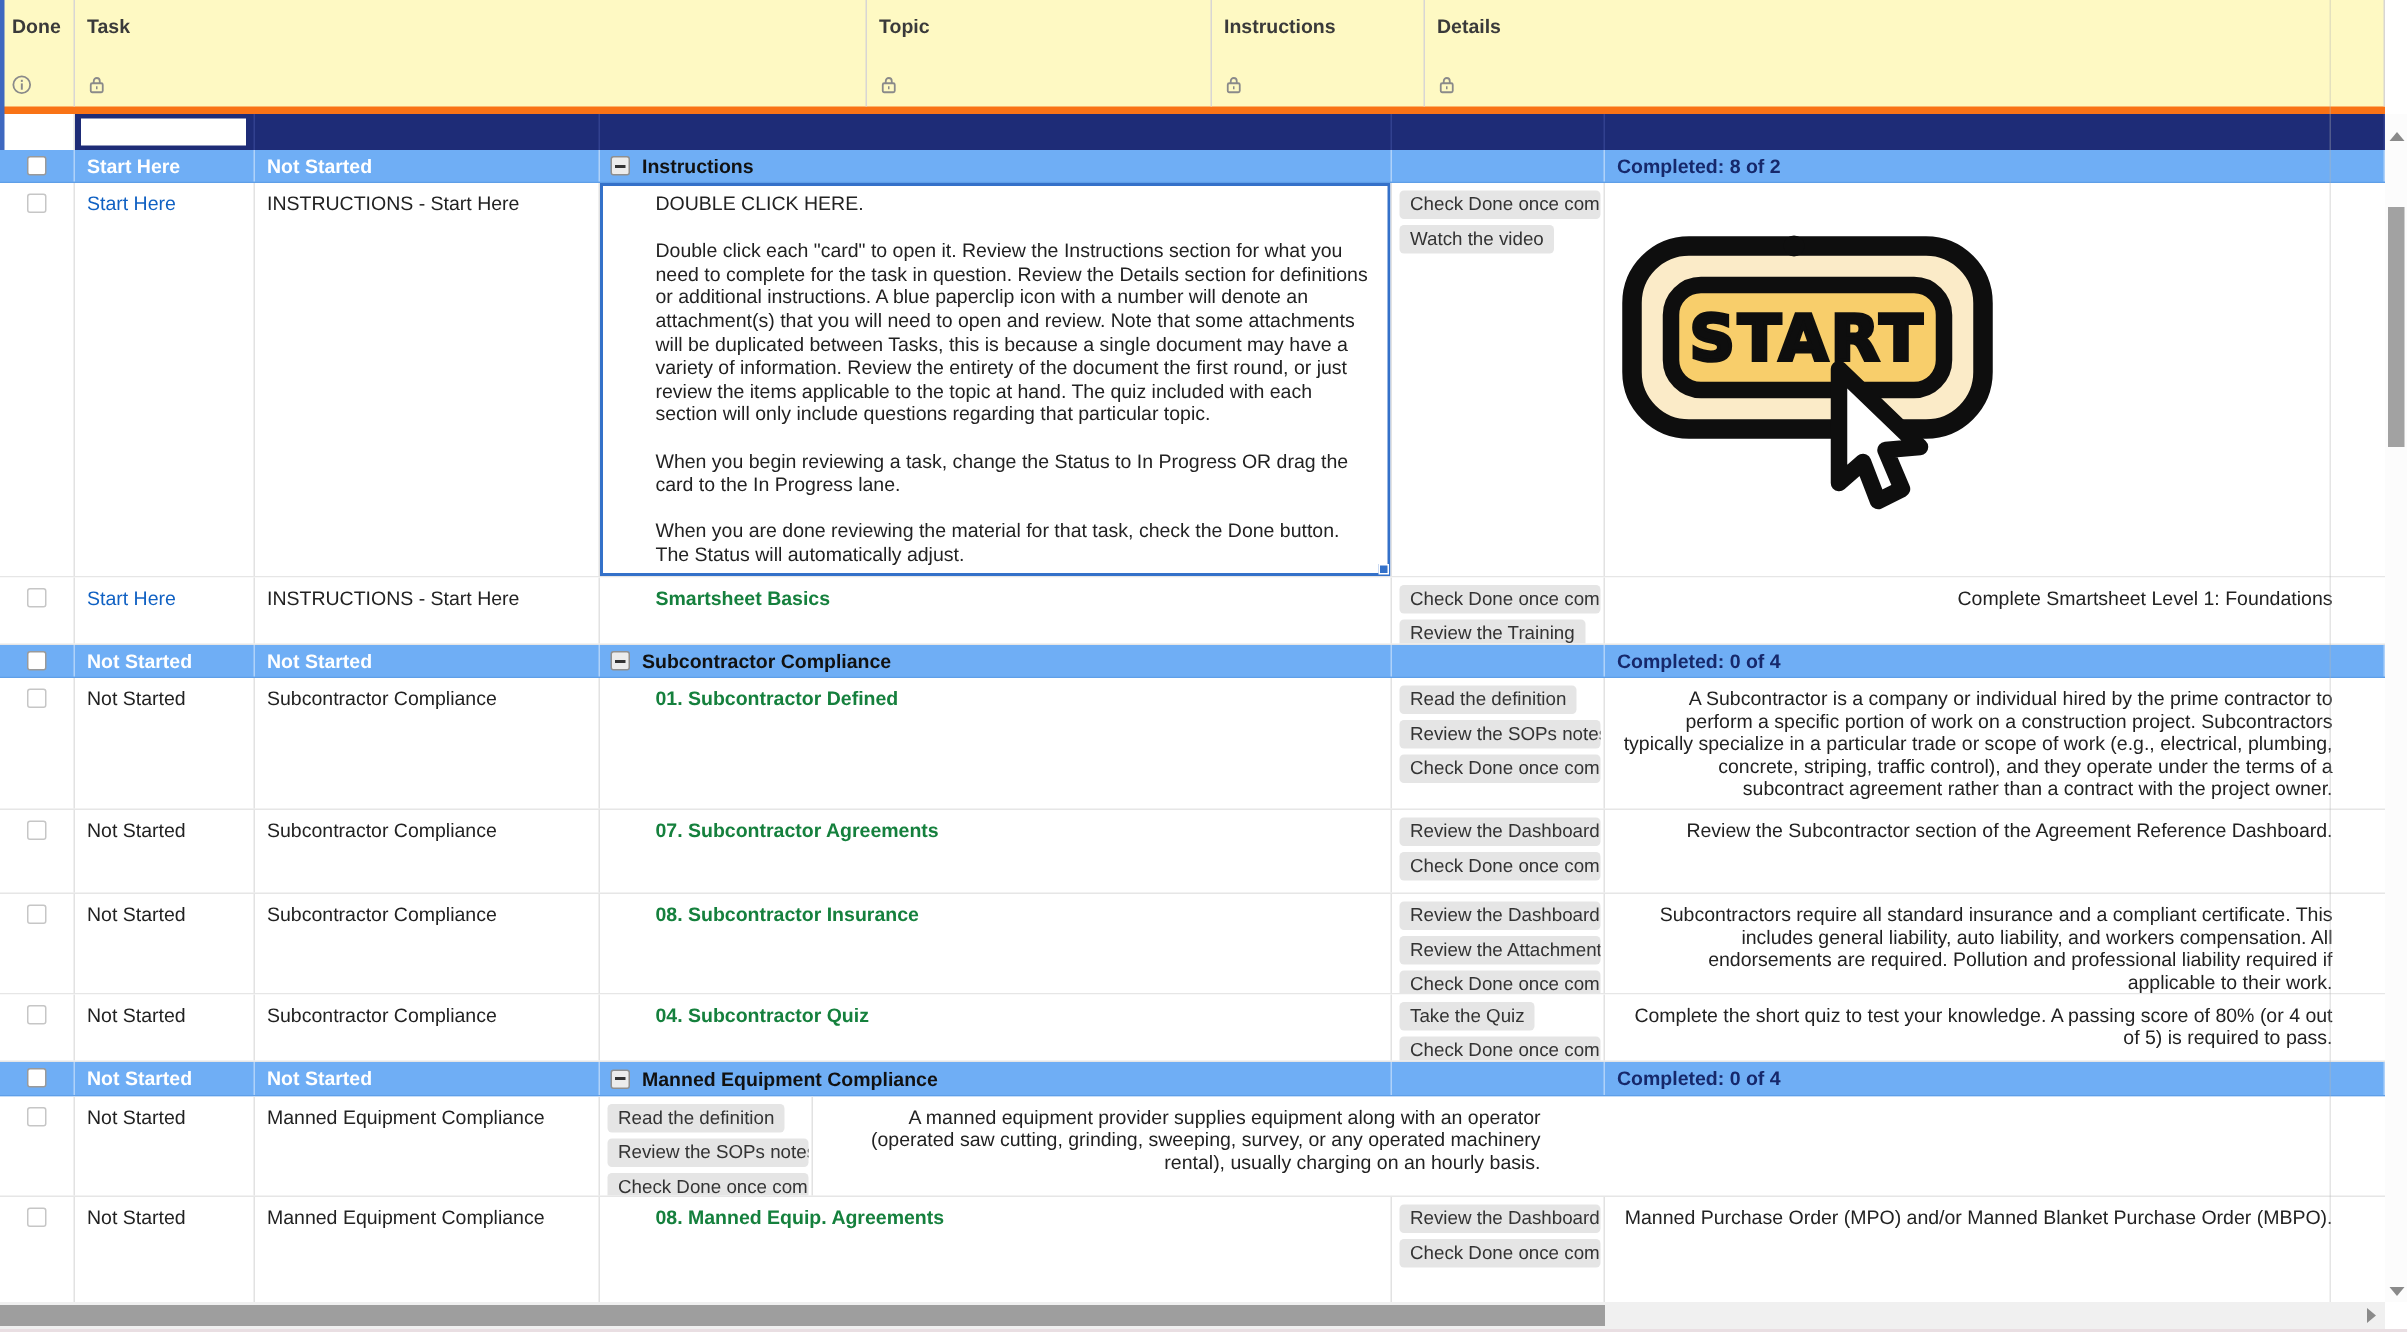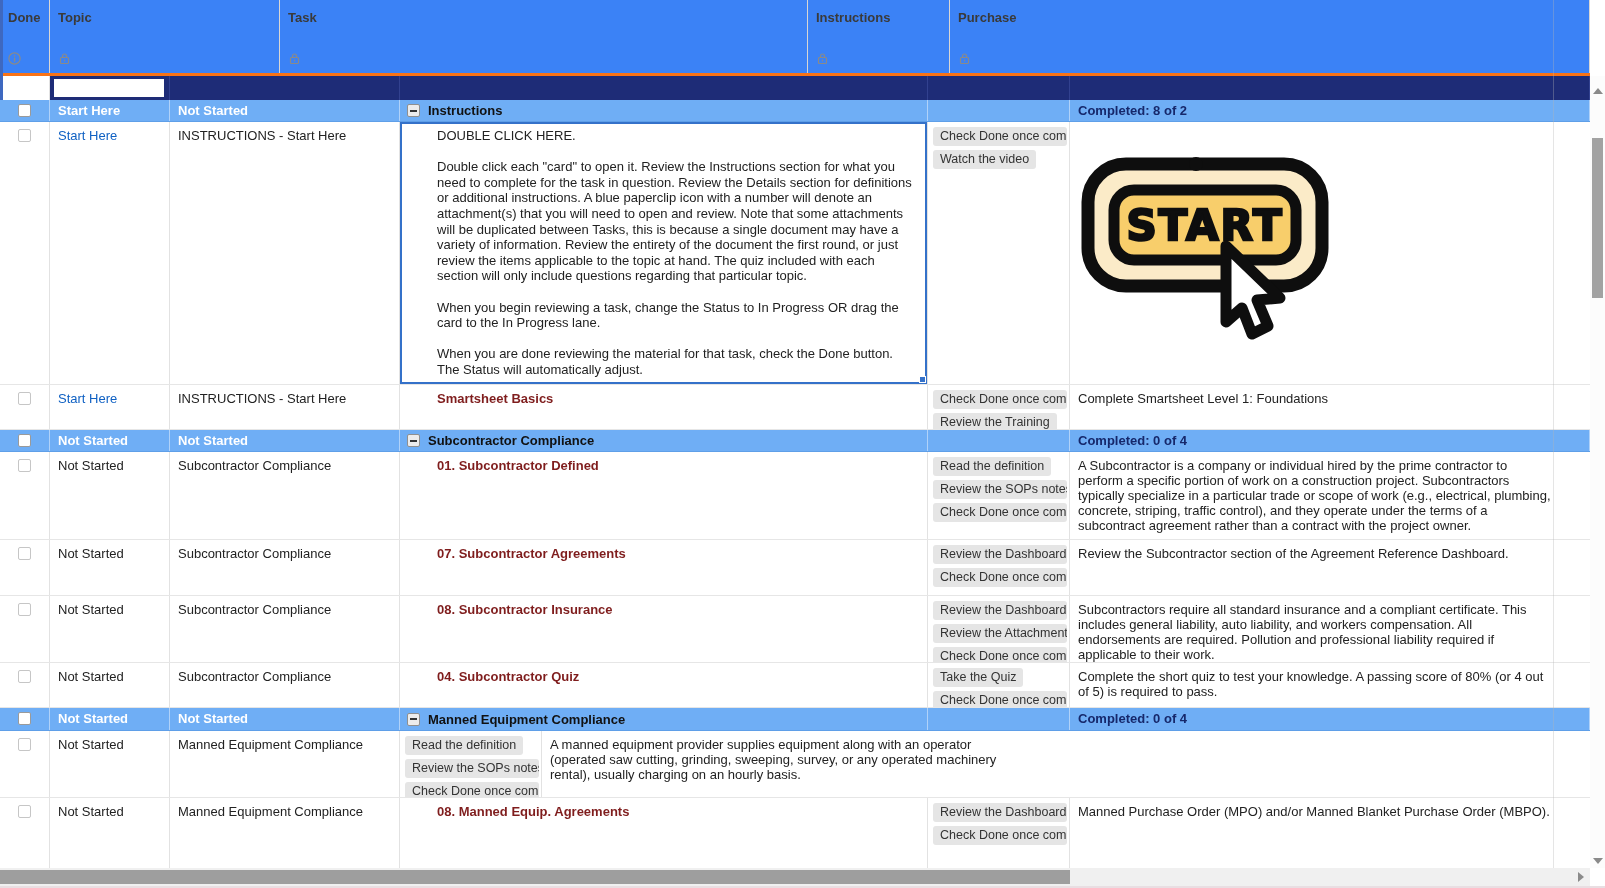--- a/index.html
+++ b/index.html
@@ -11,21 +11,21 @@
   .row { display:flex; width:1590px; }
   .c { position:relative; border-right:1px solid #E2E2E2; overflow:hidden; }
   .c-done   { width:50px;  }
   .c-status { width:120px; }
   .c-topic  { width:230px; }
   .c-task   { width:528px; }
   .c-instr  { width:142px; }
   .c-details{ flex:1; border-right:none; }
 
   
-  .hdr { height:76px; background:#3b82f6; border-bottom:3px solid #f97316; }
+  .hdr { height:76px; background:#fef9c3; border-bottom:5px solid #f97316; }
   .hdr .c { border-right:1px solid #D8D6D4; }
   .hdr-label { display:block; padding:10px 0 0 8px; font-weight:bold; color:#3A3A3A; }
   .hdr-icon { position:absolute; left:8px; bottom:8px; width:13px; height:13px; }
   .hdr-icon svg { display:block; }
 
   
   .filterrow { height:24px; }
   .filterrow .c { background:#1E2C77; border-right:1px solid #32418F; }
   .filterrow .c-done { background:#FFFFFF; border-right:1px solid #E2E2E2; }
   .filter-input { position:absolute; top:3px; left:4px; width:110px; height:18px; border:none; background:#fff; outline:none; font-family:"Liberation Sans",sans-serif; font-size:12px; padding:0 4px; }
@@ -40,25 +40,25 @@
   .collapse-box { width:13px; height:13px; background:#ECECEC; border:1px solid #8F8F8F; border-radius:2px; display:flex; align-items:center; justify-content:center; flex:0 0 auto; }
   .collapse-box::before { content:""; width:7px; height:2px; background:#333; display:block; }
 
   
   .itemrow { background:#fff; border-bottom:1px solid #E6E6E6; }
   .cb { display:block; width:13px; height:13px; background:#fff; border:1px solid #C6C6C6; border-radius:2px; margin:7px 0 0 18px; }
   .grouprow .cb { border:1px solid #9A9A9A; margin-top:4px; }
   .statustxt { display:block; padding:6px 0 0 8px; }
   .statuslink { color:#1061C3; }
   .topictxt { display:block; padding:6px 0 0 8px; }
-  .tasktitle { display:block; padding:6px 0 0 37px; font-weight:bold; color:#7f1d1d; }
+  .tasktitle { display:block; padding:6px 0 0 37px; font-weight:bold; color:#15803d; }
   .taskbody { display:block; padding:6px 10px 0 37px; white-space:pre-wrap; line-height:15.6px; color:#222; }
   .instr-cell { padding:5px 0 0 5px; display:flex; flex-direction:column; gap:4px; align-items:flex-start; }
   .chip { display:block; max-width:134px; overflow:hidden; white-space:nowrap; background:#E5E5E5; color:#333; border-radius:3px; padding:2px 7px; font-size:12.5px; line-height:15px; flex:0 0 auto; }
-  .details-text { display:block; padding:6px 0 0 8px; line-height:15px; max-width:485px; color:#222; }
+  .details-text { display:block; padding:6px 0 0 8px; line-height:15px; max-width:485px; color:#222;text-align:right; }
 
   
   .sel { position:absolute; inset:0; border:2px solid #3471C9; pointer-events:none; }
   .sel .fill-handle { position:absolute; right:-1px; bottom:-1px; width:7px; height:7px; background:#3471C9; border:1px solid #fff; }
 
   
   .phantom-div { position:absolute; left:1553px; top:0; width:1px; height:868px; background:rgba(180,180,180,.35); pointer-events:none; }
   
   .left-strip { position:absolute; left:0; top:0; width:3px; height:100px; background:#3E68C0; }
 
@@ -89,52 +89,52 @@
       <div class="c c-done">
         <span class="hdr-label">Done</span>
         <span class="hdr-icon">
           <svg width="13" height="13" viewBox="0 0 13 13">
               <circle cx="6.5" cy="6.5" r="5.6" fill="none" stroke="#8A8A8A" stroke-width="1.2"></circle>
               <rect x="5.9" y="5.6" width="1.3" height="4.2" fill="#8A8A8A"></rect>
               <rect x="5.9" y="3.2" width="1.3" height="1.4" fill="#8A8A8A"></rect>
             </svg>
         </span>
       </div>
-      <div class="c c-topic">
-        <span class="hdr-label">Topic</span>
+      <div class="c c-task">
+        <span class="hdr-label">Task</span>
         <span class="hdr-icon">
           <svg width="13" height="13" viewBox="0 0 13 13">
               <rect x="2.5" y="5.5" width="8" height="6" rx="1" fill="none" stroke="#8A8A8A" stroke-width="1.2"></rect>
               <path d="M4.5 5.5 V4 a2 2 0 0 1 4 0 V5.5" fill="none" stroke="#8A8A8A" stroke-width="1.2"></path>
               <rect x="6" y="7.5" width="1" height="2" fill="#8A8A8A"></rect>
             </svg>
         </span>
       </div>
-      <div class="c c-task">
-        <span class="hdr-label">Task</span>
+      <div class="c c-topic">
+        <span class="hdr-label">Topic</span>
         <span class="hdr-icon">
           <svg width="13" height="13" viewBox="0 0 13 13">
               <rect x="2.5" y="5.5" width="8" height="6" rx="1" fill="none" stroke="#8A8A8A" stroke-width="1.2"></rect>
               <path d="M4.5 5.5 V4 a2 2 0 0 1 4 0 V5.5" fill="none" stroke="#8A8A8A" stroke-width="1.2"></path>
               <rect x="6" y="7.5" width="1" height="2" fill="#8A8A8A"></rect>
             </svg>
         </span>
       </div>
       <div class="c c-instr">
         <span class="hdr-label">Instructions</span>
         <span class="hdr-icon">
           <svg width="13" height="13" viewBox="0 0 13 13">
               <rect x="2.5" y="5.5" width="8" height="6" rx="1" fill="none" stroke="#8A8A8A" stroke-width="1.2"></rect>
               <path d="M4.5 5.5 V4 a2 2 0 0 1 4 0 V5.5" fill="none" stroke="#8A8A8A" stroke-width="1.2"></path>
               <rect x="6" y="7.5" width="1" height="2" fill="#8A8A8A"></rect>
             </svg>
         </span>
       </div>
       <div class="c c-details">
-        <span class="hdr-label">Purchase</span>
+        <span class="hdr-label">Details</span>
         <span class="hdr-icon">
           <svg width="13" height="13" viewBox="0 0 13 13">
               <rect x="2.5" y="5.5" width="8" height="6" rx="1" fill="none" stroke="#8A8A8A" stroke-width="1.2"></rect>
               <path d="M4.5 5.5 V4 a2 2 0 0 1 4 0 V5.5" fill="none" stroke="#8A8A8A" stroke-width="1.2"></path>
               <rect x="6" y="7.5" width="1" height="2" fill="#8A8A8A"></rect>
             </svg>
         </span>
       </div>
     </div>
 

